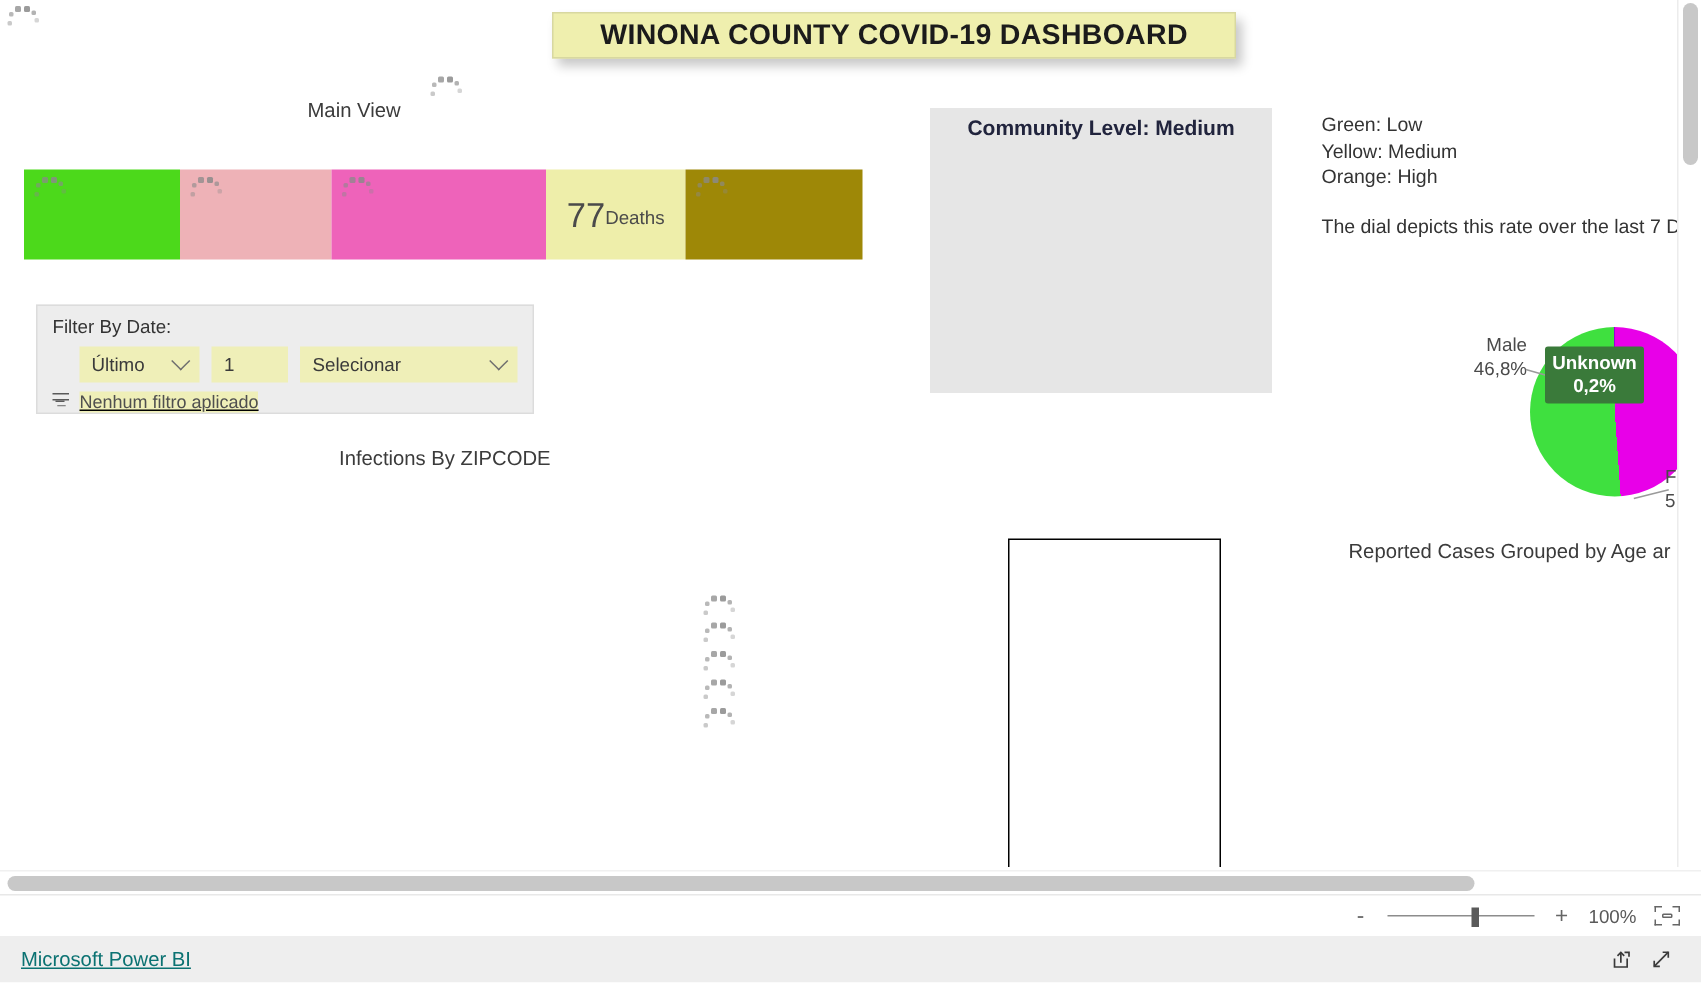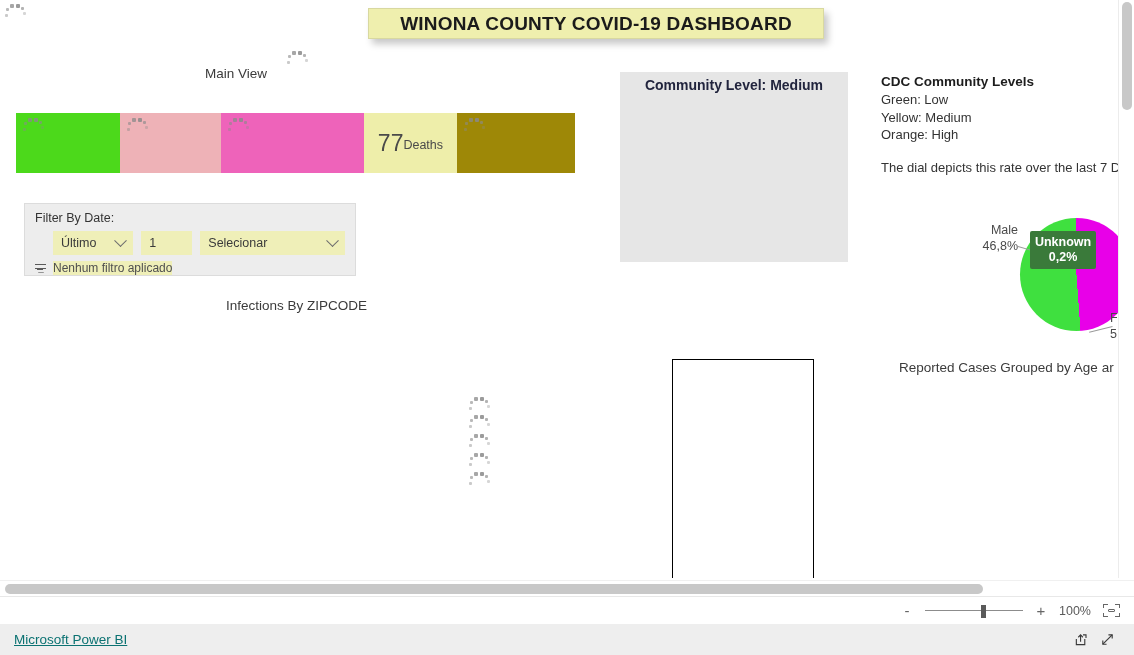--- a/index.html
+++ b/index.html
@@ -132,22 +132,23 @@
     border-bottom: 1.4px solid #6e6e6e;
     transform: rotate(45deg) translate(-2px,-2px);
     margin-left: 10px;
     flex: none;
   }
   #ctl-relative { width: 86px; margin-left: 18px; }
   #ctl-count { width: 54px; }
   #ctl-unit { width: 156px; }
 
   #filter-note {
-    display: flex; align-items: flex-end; gap: 6px;
+    display: flex; align-items: flex-start; gap: 6px;
     margin-top: 6px;
+    text-decoration: underline;
   }
   #filter-note .fnote-txt {
     font-size: 12px;
     color: #4f4f4f;
     background: #efefb8;
   }
   .filter-ico {
     width: 12px; height: 12px;
     position: relative; flex: none;
   }
@@ -553,21 +554,20 @@
         </div>
     </div>
 
     <div id="community-panel">
       <div class="ctitle">Community Level: Medium</div>
     </div>
 
     <div id="empty-box"></div>
 
     <div id="cdc-legend">
-      <div class="lg-title">CDC Community Levels</div>
       <div class="lg-line">Green: Low</div>
       <div class="lg-line">Yellow: Medium</div>
       <div class="lg-line">Orange: High</div>
       <div class="lg-note">The dial depicts this rate over the last 7 Days</div>
     </div>
 
     <div id="pie-wrap">
       <div id="pie"></div>
       <div id="pie-male-label">
         <div>Male</div>

